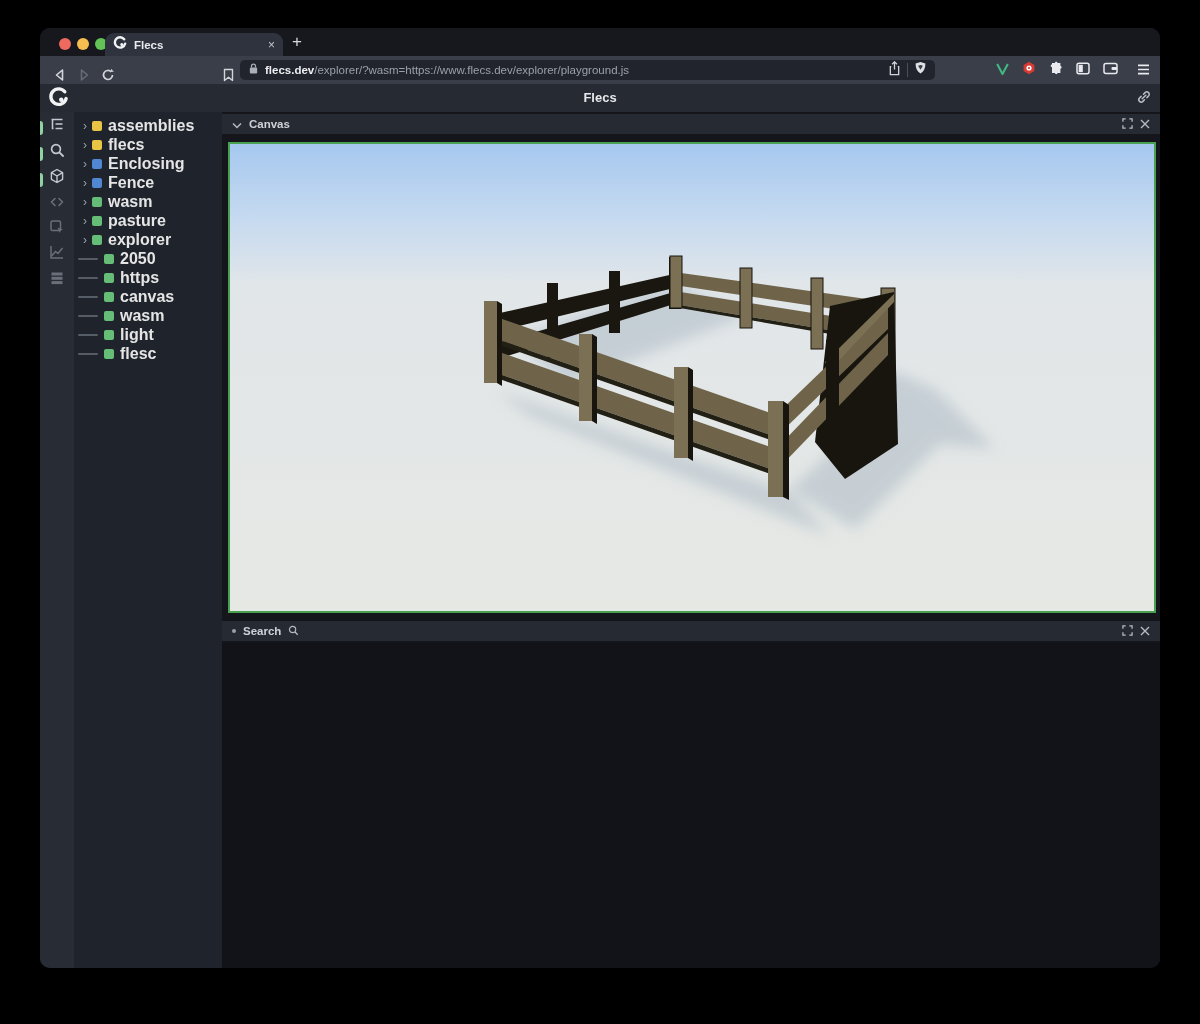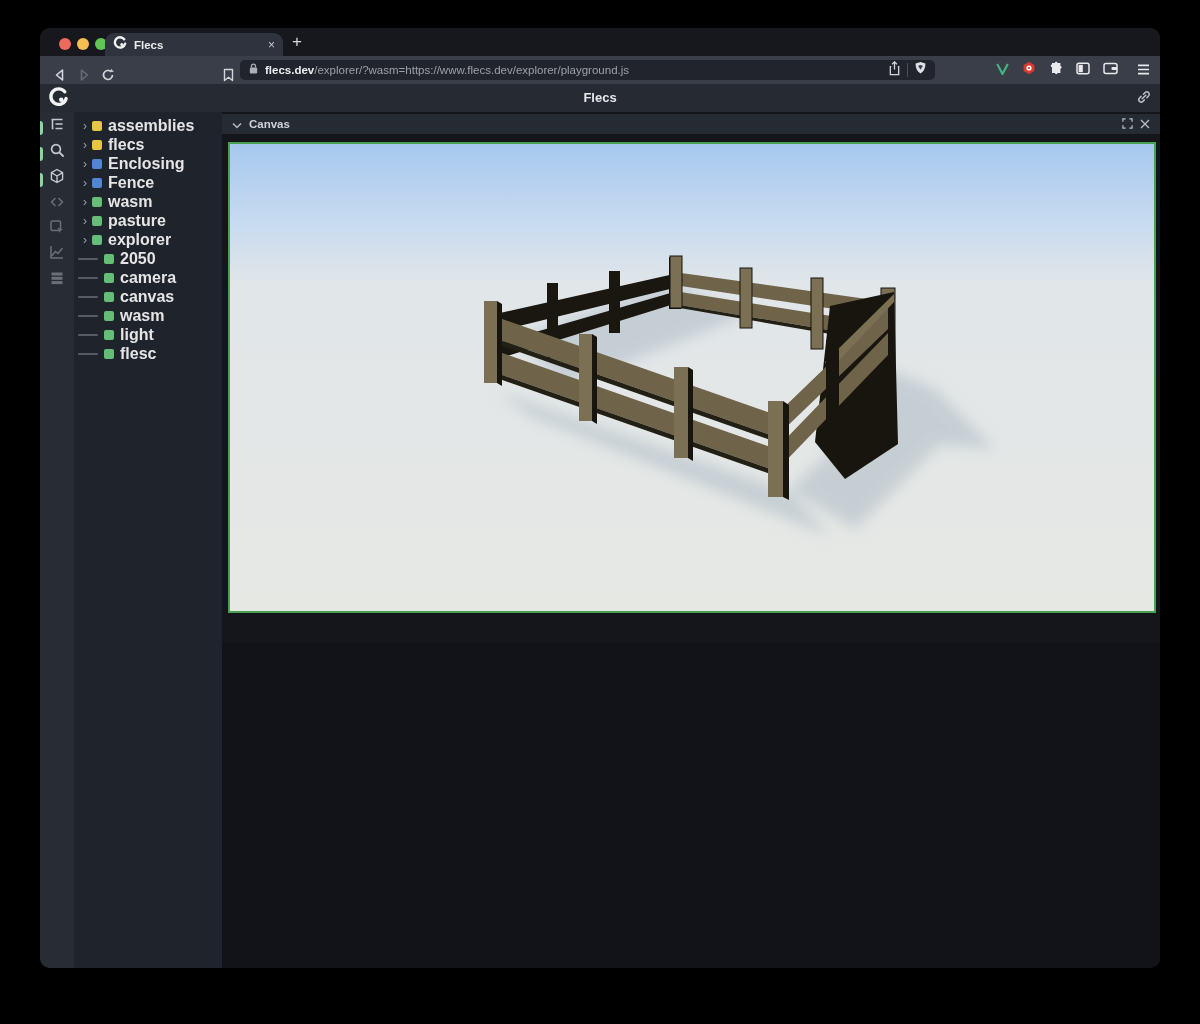--- a/index.html
+++ b/index.html
@@ -248,21 +248,21 @@
           <span class="lbl">explorer</span>
         </div>
       <div class="trow leaf">
           <span class="dash"></span>
           <span class="sq" style="background-color: rgb(101, 189, 119);"></span>
           <span class="lbl">2050</span>
         </div>
       <div class="trow leaf">
           <span class="dash"></span>
           <span class="sq" style="background-color: rgb(101, 189, 119);"></span>
-          <span class="lbl">camera</span>
+          <span class="lbl">https</span>
         </div>
       <div class="trow leaf">
           <span class="dash"></span>
           <span class="sq" style="background-color: rgb(101, 189, 119);"></span>
           <span class="lbl">canvas</span>
         </div>
       <div class="trow leaf">
           <span class="dash"></span>
           <span class="sq" style="background-color: rgb(101, 189, 119);"></span>
           <span class="lbl">wasm</span>
@@ -361,16 +361,34 @@
                 <polygon points="362,190 367,193 367,280 362,277" fill="#17150e"></polygon>
               <rect x="444" y="223" width="14" height="91"></rect>
                 <polygon points="458,223 463,226 463,317 458,314" fill="#17150e"></polygon>
               <rect x="538" y="257" width="15" height="96"></rect>
                 <polygon points="553,257 559,261 559,356 553,353" fill="#17150e"></polygon>
             </g>
           </g>
         </svg>
       </div>
 
+      <div class="phead" style="top:509px">
+        <span class="pdot"></span>
+        <span class="ptitle">Search</span>
+        <span class="hico">
+          <svg width="11" height="11" viewBox="0 0 12 12">
+              <circle cx="5" cy="5" r="3.4" fill="none" stroke="currentColor" stroke-width="1.3"></circle>
+              <path d="m7.6 7.6 3 3" stroke="currentColor" stroke-width="1.4"></path>
+            </svg></span>
+        <span class="spacer"></span>
+        <span class="hico">
+          <svg width="11" height="11" viewBox="0 0 12 12">
+              <path d="M1 4V1h3M8 1h3v3M11 8v3H8M4 11H1V8" fill="none" stroke="currentColor" stroke-width="1.4"></path>
+            </svg></span>
+        <span class="hico">
+          <svg width="10" height="10" viewBox="0 0 10 10">
+              <path d="M1 1l8 8M9 1 1 9" stroke="currentColor" stroke-width="1.4"></path>
+            </svg></span>
+      </div>
       <div class="searchbody"></div>
     </div>
   </div>
 </div>
 
 </body></html>

